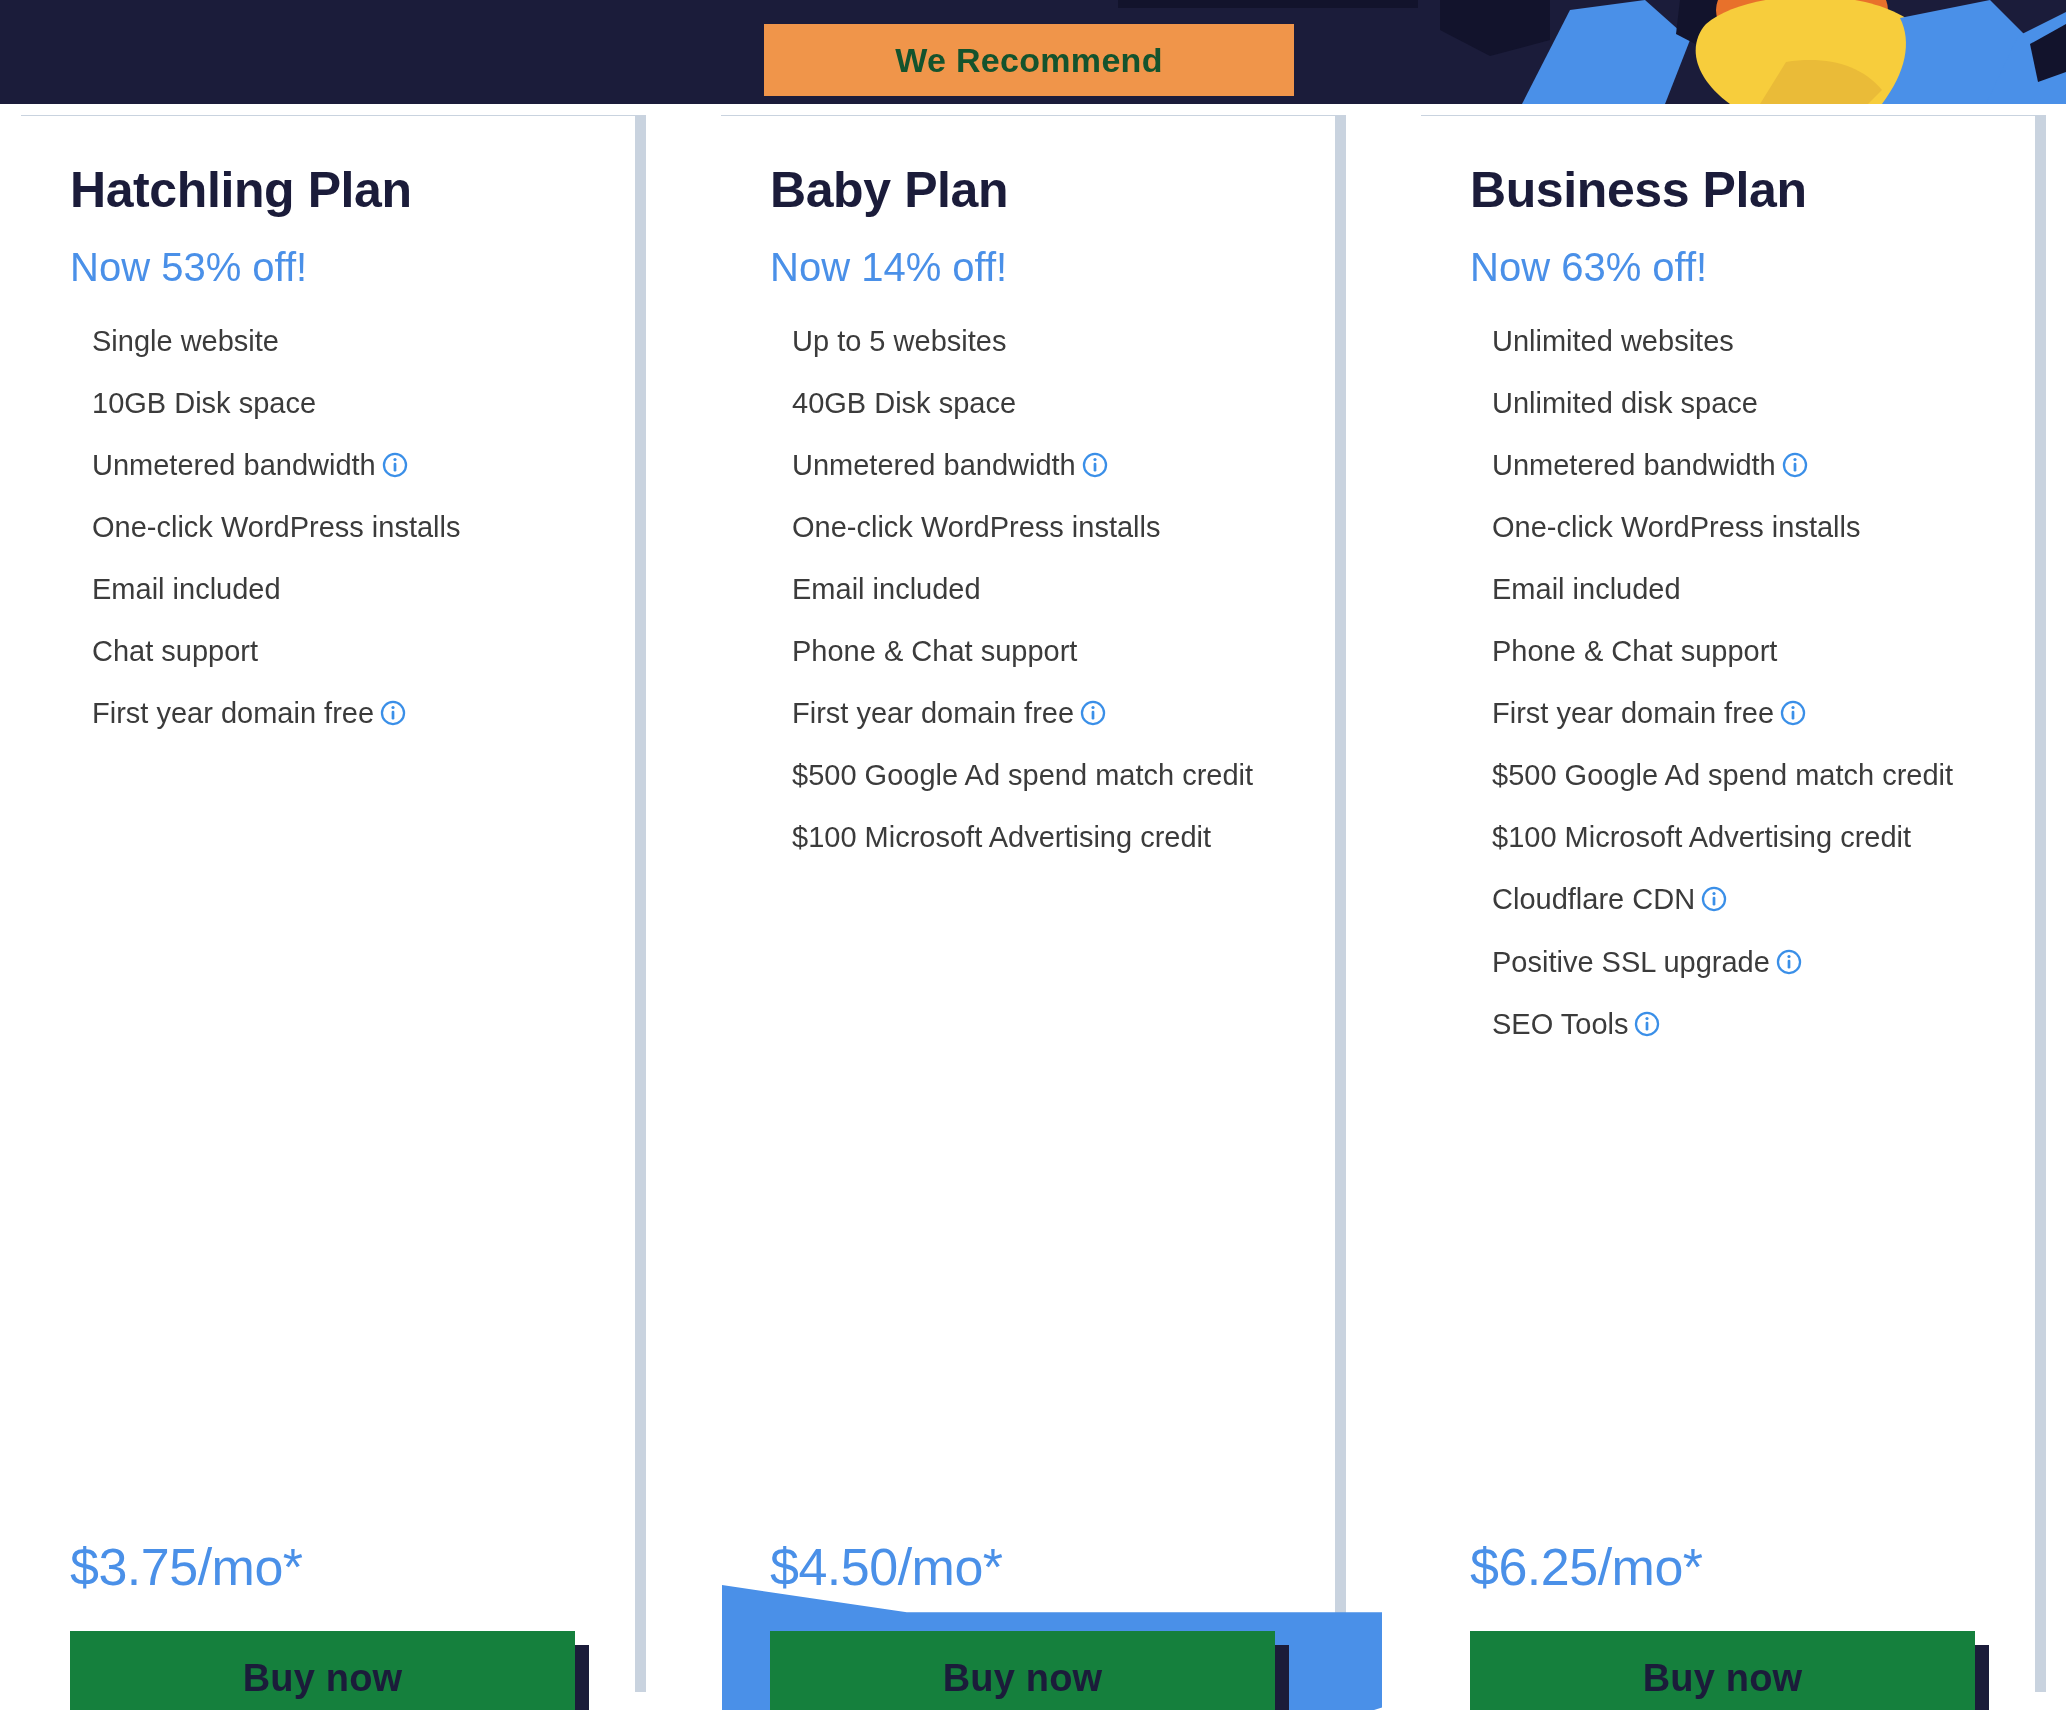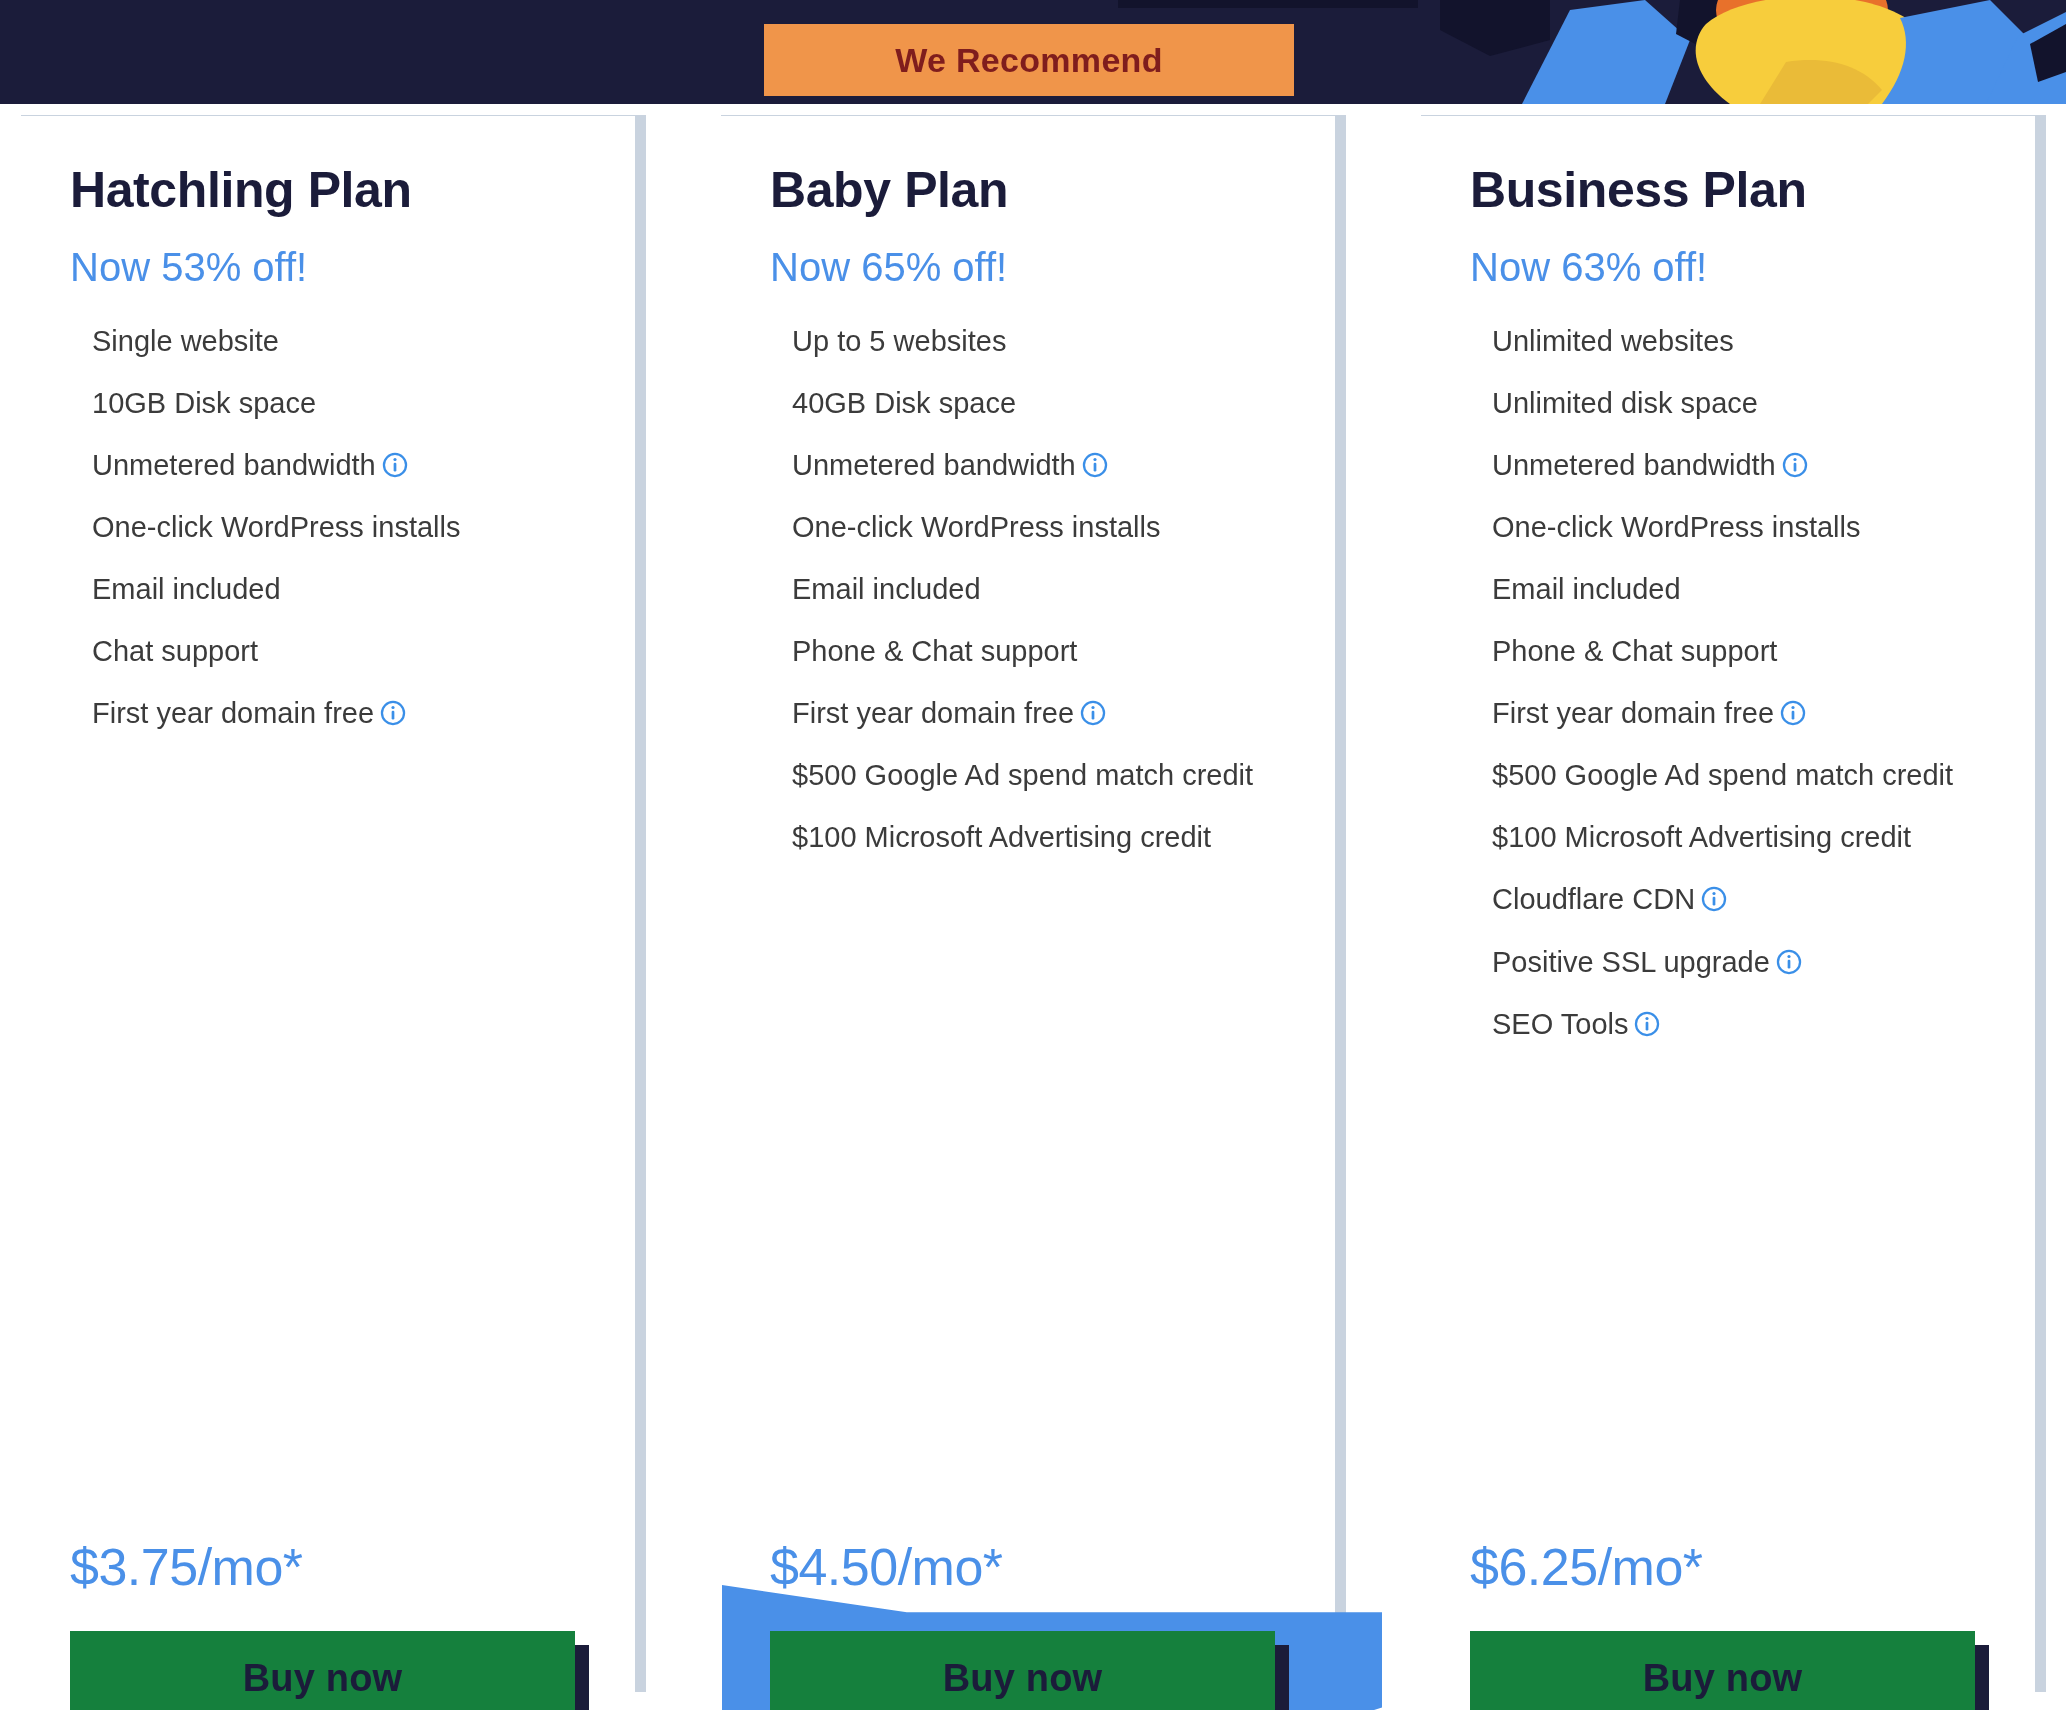--- a/index.html
+++ b/index.html
@@ -84,21 +84,21 @@
   }
 
   
   .ribbon {
     position: absolute;
     top: 24px;
     left: 764px;
     width: 530px;
     height: 72px;
     background: #f0954a;
-    color: #7f1d1d;
+    color: #14532d;
     font-size: 34px;
     font-weight: bold;
     letter-spacing: .3px;
     display: flex;
     align-items: center;
     justify-content: center;
     z-index: 6;
   }
 
   .plan-title {
@@ -248,21 +248,21 @@
               <div class="cta-shadow"></div>
               <button class="buy-btn">Buy now</button>
             </div>
           </div>
         </div>
       </div>
       <div class="card-wrap c1">
         <div class="card-shadow"></div>
         <div class="card">
           <div class="plan-title">Baby Plan</div>
-          <div class="plan-discount">Now 65% off!</div>
+          <div class="plan-discount">Now 14% off!</div>
           <ul class="feature-list">
             <li class="feature-item"><span>Up to 5 websites</span></li>
             <li class="feature-item"><span>40GB Disk space</span></li>
             <li class="feature-item"><span>Unmetered bandwidth</span><span class="info-icon"><svg viewBox="0 0 24 24" xmlns="http://www.w3.org/2000/svg">
                   <circle cx="12" cy="12" r="10.2" fill="none" stroke="#3a8fe8" stroke-width="2.1"></circle>
                   <circle cx="12" cy="6.9" r="1.45" fill="#3a8fe8"></circle>
                   <rect x="10.75" y="10" width="2.5" height="8" rx="1.1" fill="#3a8fe8"></rect>
                 </svg></span></li>
             <li class="feature-item"><span>One-click WordPress installs</span></li>
             <li class="feature-item"><span>Email included</span></li>

